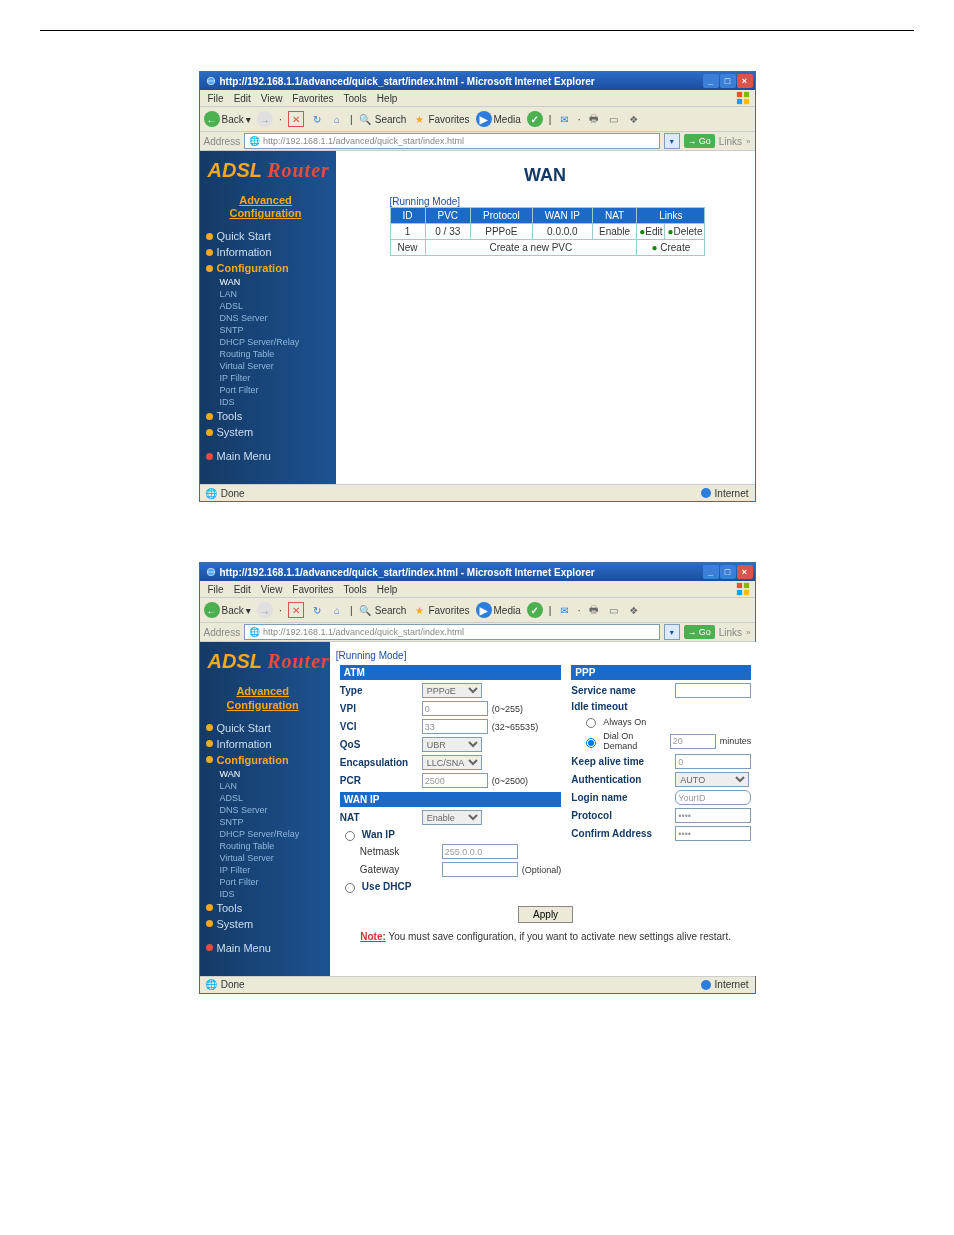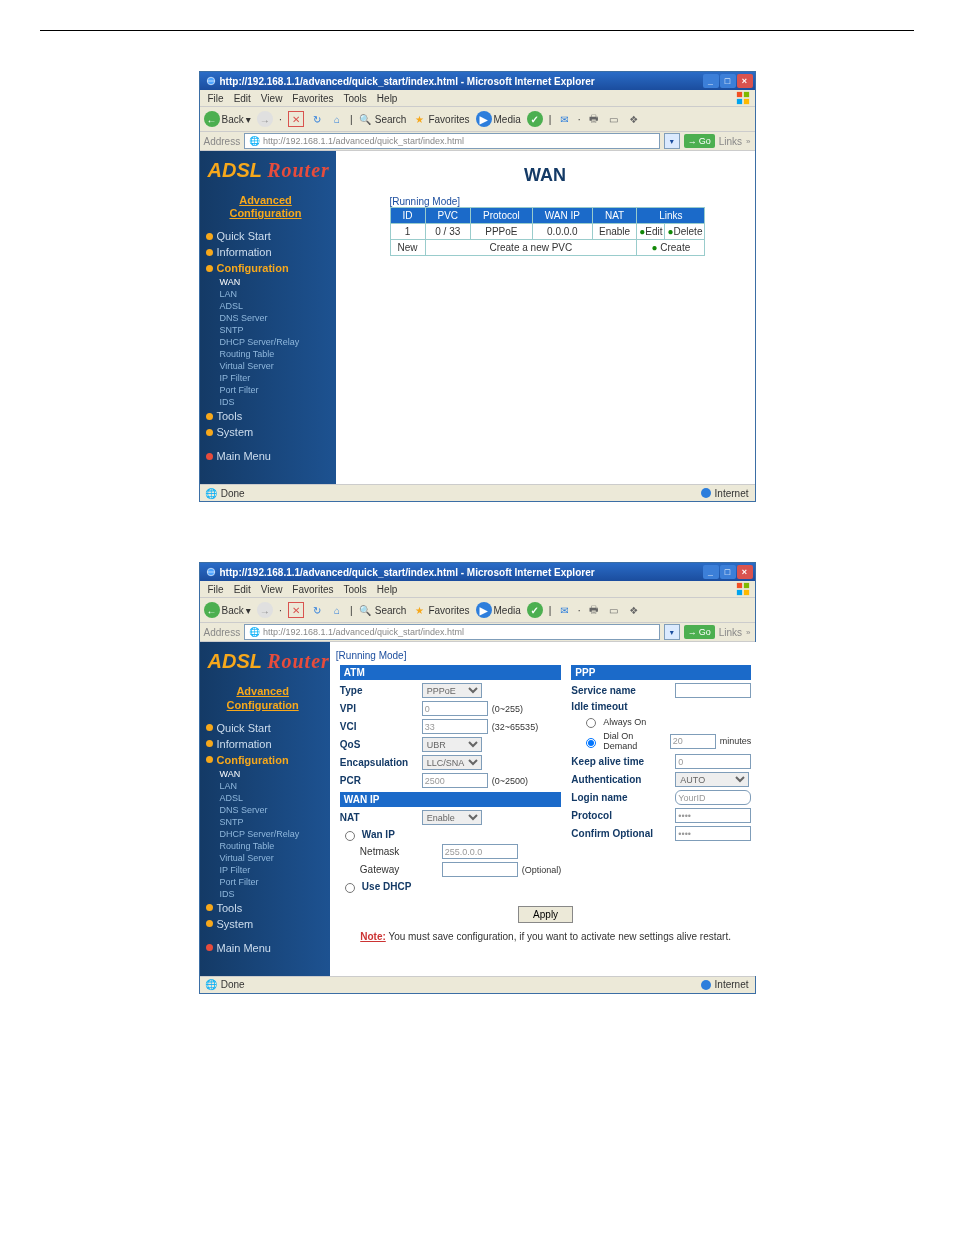--- a/index.html
+++ b/index.html
@@ -389,21 +389,21 @@
             </div>
           <div class="fld">
               <span class="lbl" style="width:100px;">Login name</span>
             <input class="inpt" style="width: 70px; border-radius: 6px;" value="YourID">
             </div>
           <div class="fld">
               <span class="lbl" style="width:100px;">Protocol</span>
             <input class="inpt" style="width: 70px;" type="password" value="••••">
             </div>
           <div class="fld">
-              <span class="lbl" style="width:100px;">Confirm Optional</span>
+              <span class="lbl" style="width:100px;">Confirm Address</span>
             <input class="inpt" style="width: 70px;" type="password" value="••••">
             </div>
         </div>
       </div>
       <button class="apply-btn">Apply</button>
       <div class="note"><span class="b">Note:</span><span> You must save configuration, if you want to activate new settings alive restart.</span></div>
     </div>
   </div>
   <div class="statusbar">
     <span>🌐</span>&nbsp;<span>Done</span>

